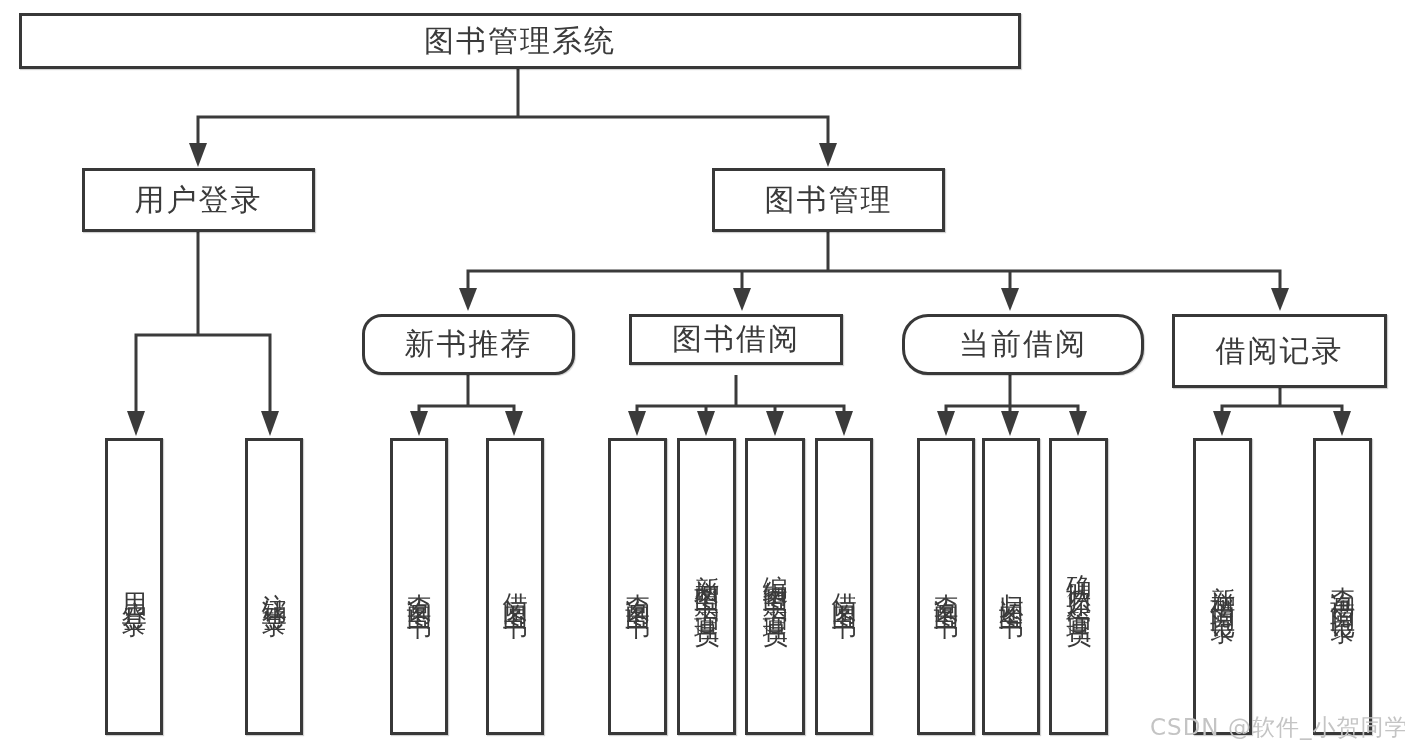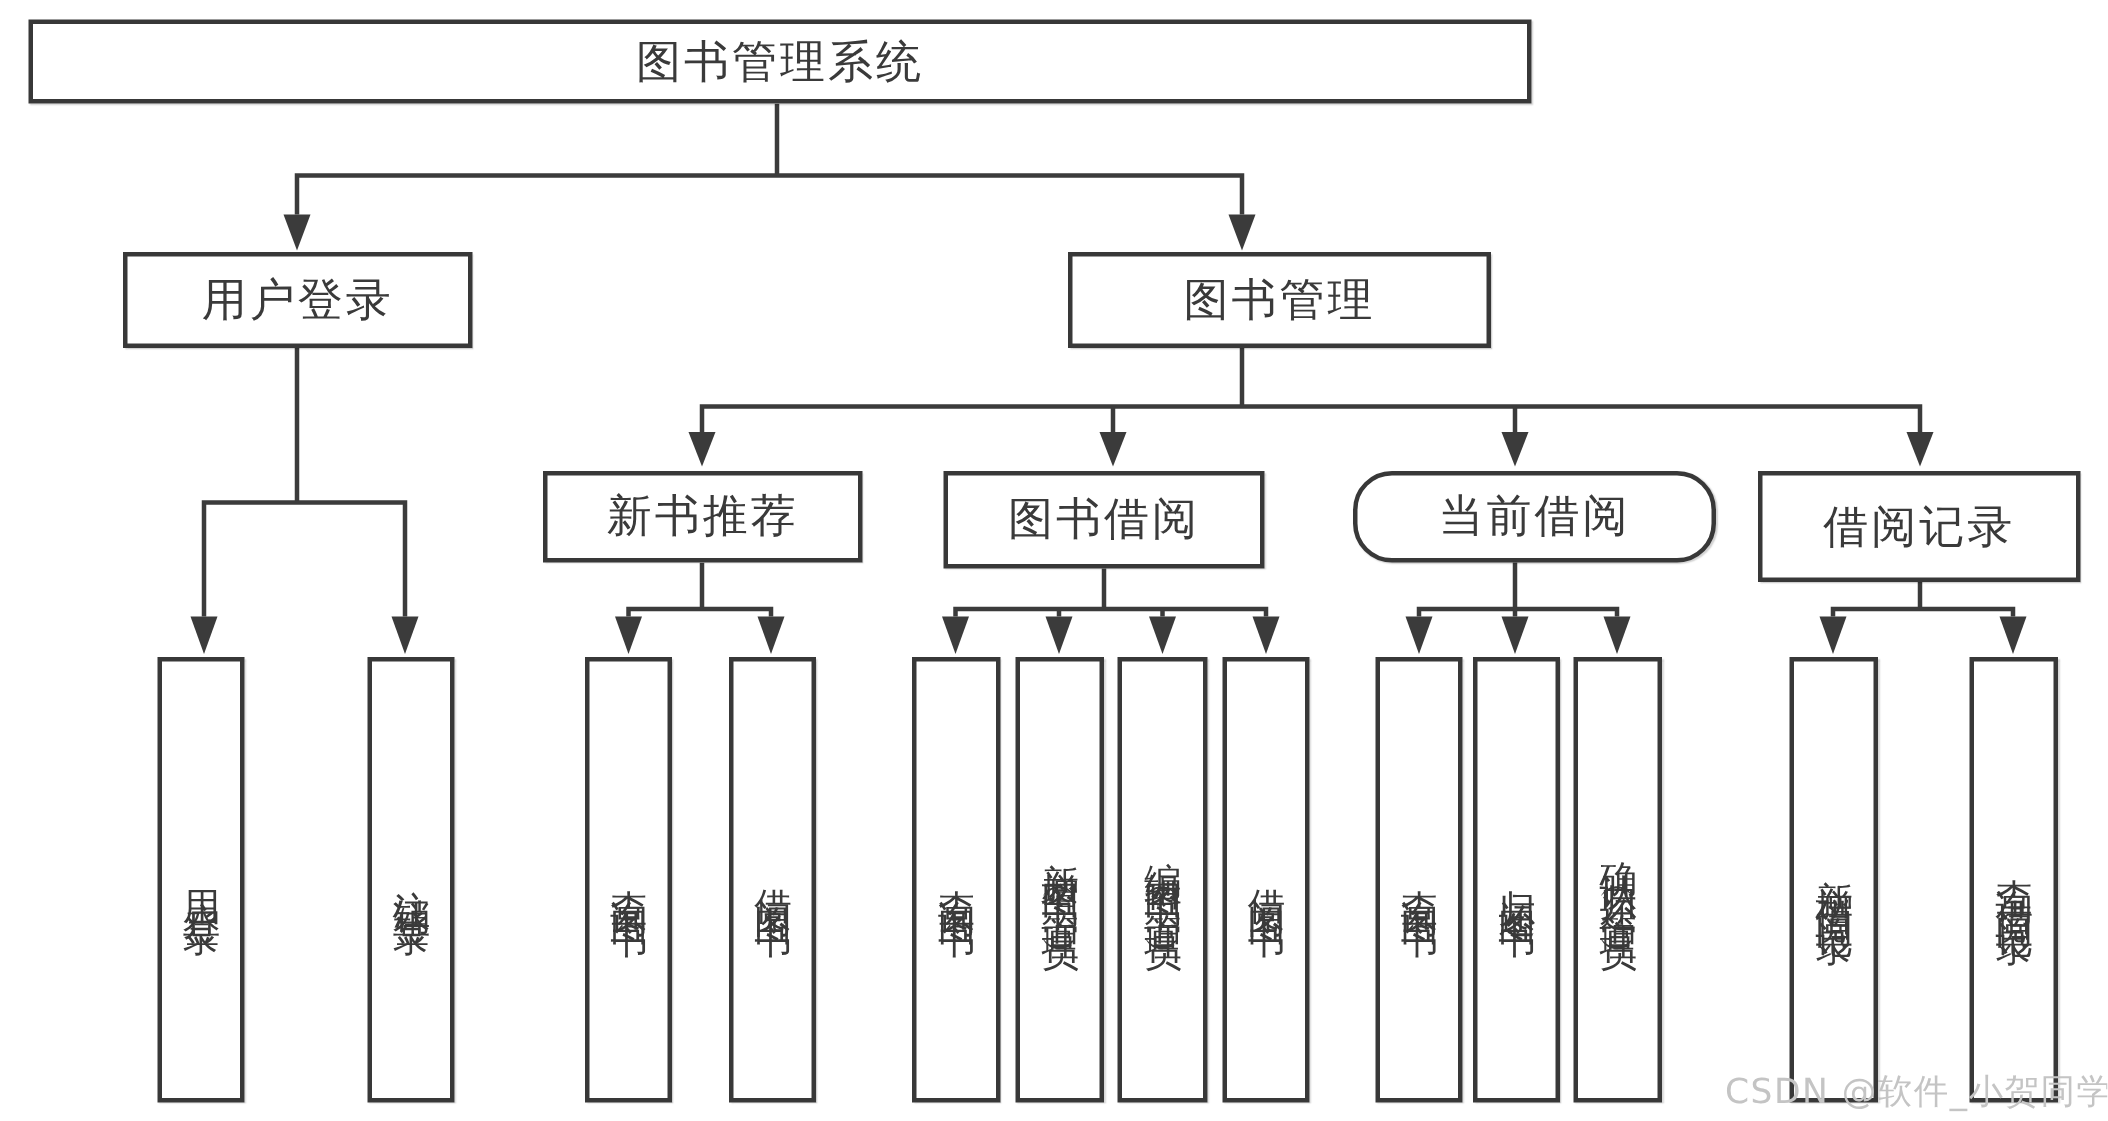--- a/index.html
+++ b/index.html
@@ -111,24 +111,24 @@
       <path d="M1001 411 L1019 411 L1010 436 Z"></path>
       <path d="M1069 411 L1087 411 L1078 436 Z"></path>
       <path d="M1213 411 L1231 411 L1222 436 Z"></path>
       <path d="M1333 411 L1351 411 L1342 436 Z"></path>
     </g>
   </svg>
 
   <div class="node h-node" style="left:19px; top:13px; width:1002px; height:56px;">图书管理系统</div>
 
   <div class="node h-node" style="left:82px; top:168px; width:233px; height:64px;">用户登录</div>
-  <div class="node h-node" style="left:712px; top:168px; width:282px; height:64px;">图书管理</div>
+  <div class="node h-node" style="left:712px; top:168px; width:233px; height:64px;">图书管理</div>
 
-  <div class="node h-node" style="left:362px; top:314px; width:213px; height:61px;">新书推荐</div>
-  <div class="node h-node" style="left:629px; top:314px; width:214px; height:65px;">图书借阅</div>
+  <div class="node h-node" style="left:362px; top:314px; width:213px; height:61px;border-radius:20px;">新书推荐</div>
+  <div class="node h-node" style="left:629px; top:314px; width:214px; height:51px;">图书借阅</div>
   <div class="node h-node" style="left:902px; top:314px; width:242px; height:61px;border-radius:26px;">当前借阅</div>
   <div class="node h-node" style="left:1172px; top:314px; width:215px; height:74px;">借阅记录</div>
 
   <div class="node v-node" style="left:105px; top:438px; width:58px; height:297px;">
     <span class="vtxt">用户登录</span>
   </div>
   <div class="node v-node" style="left:245px; top:438px; width:58px; height:297px;">
     <span class="vtxt">注销登录</span>
   </div>
 

